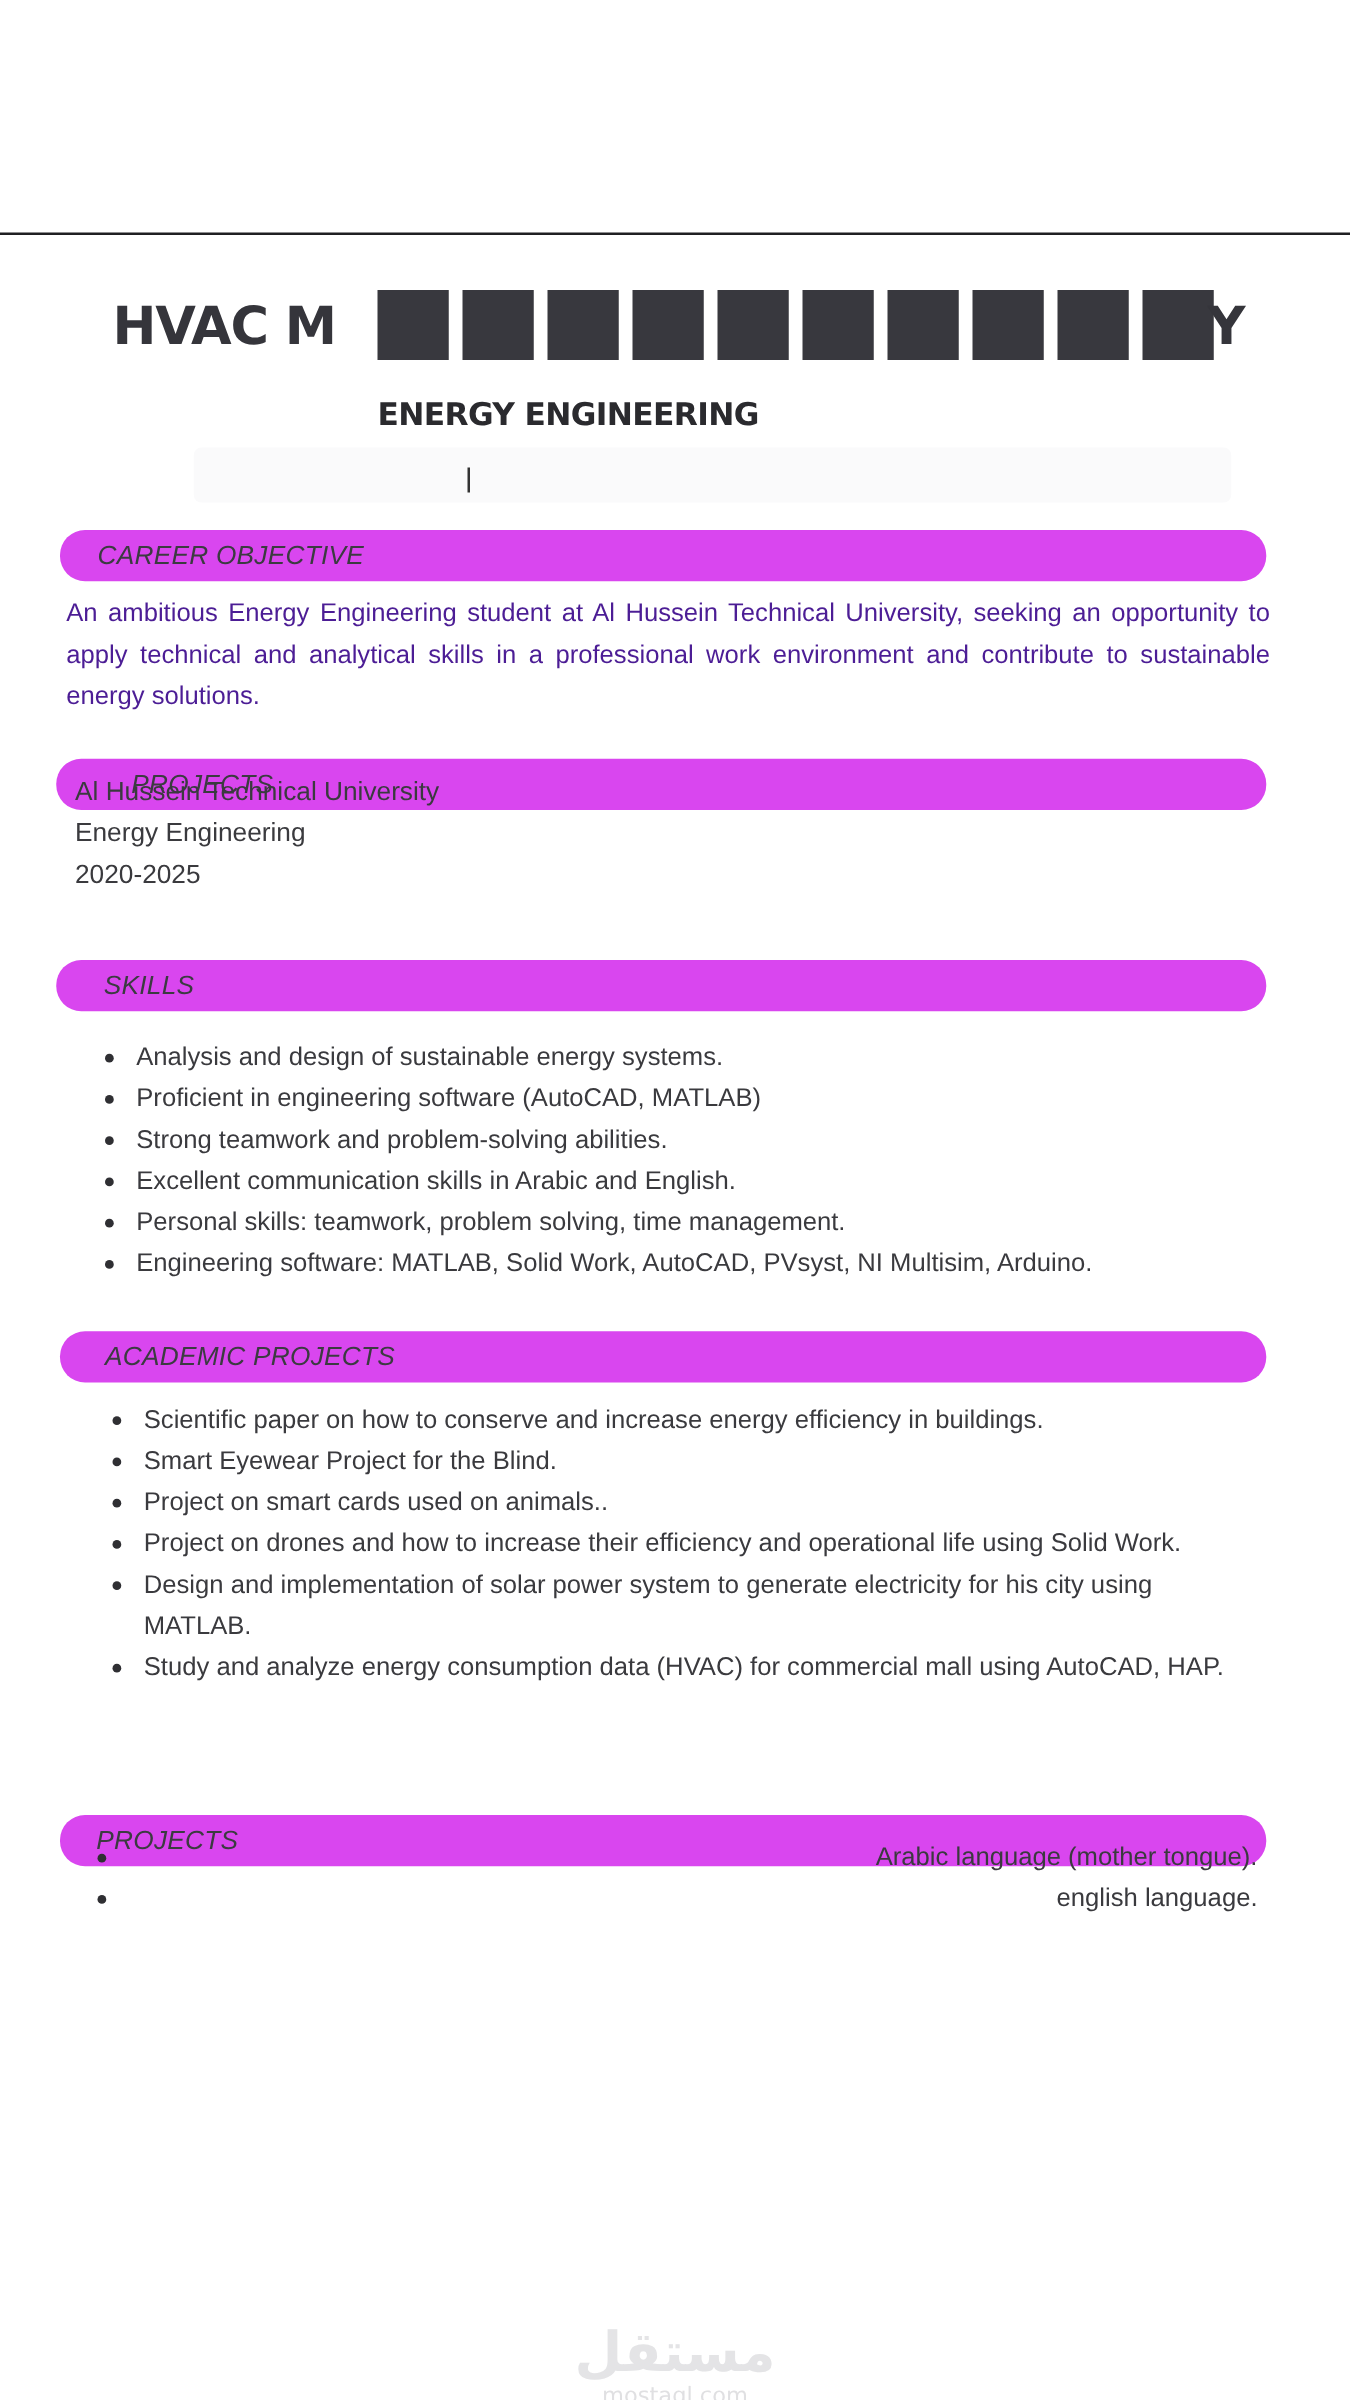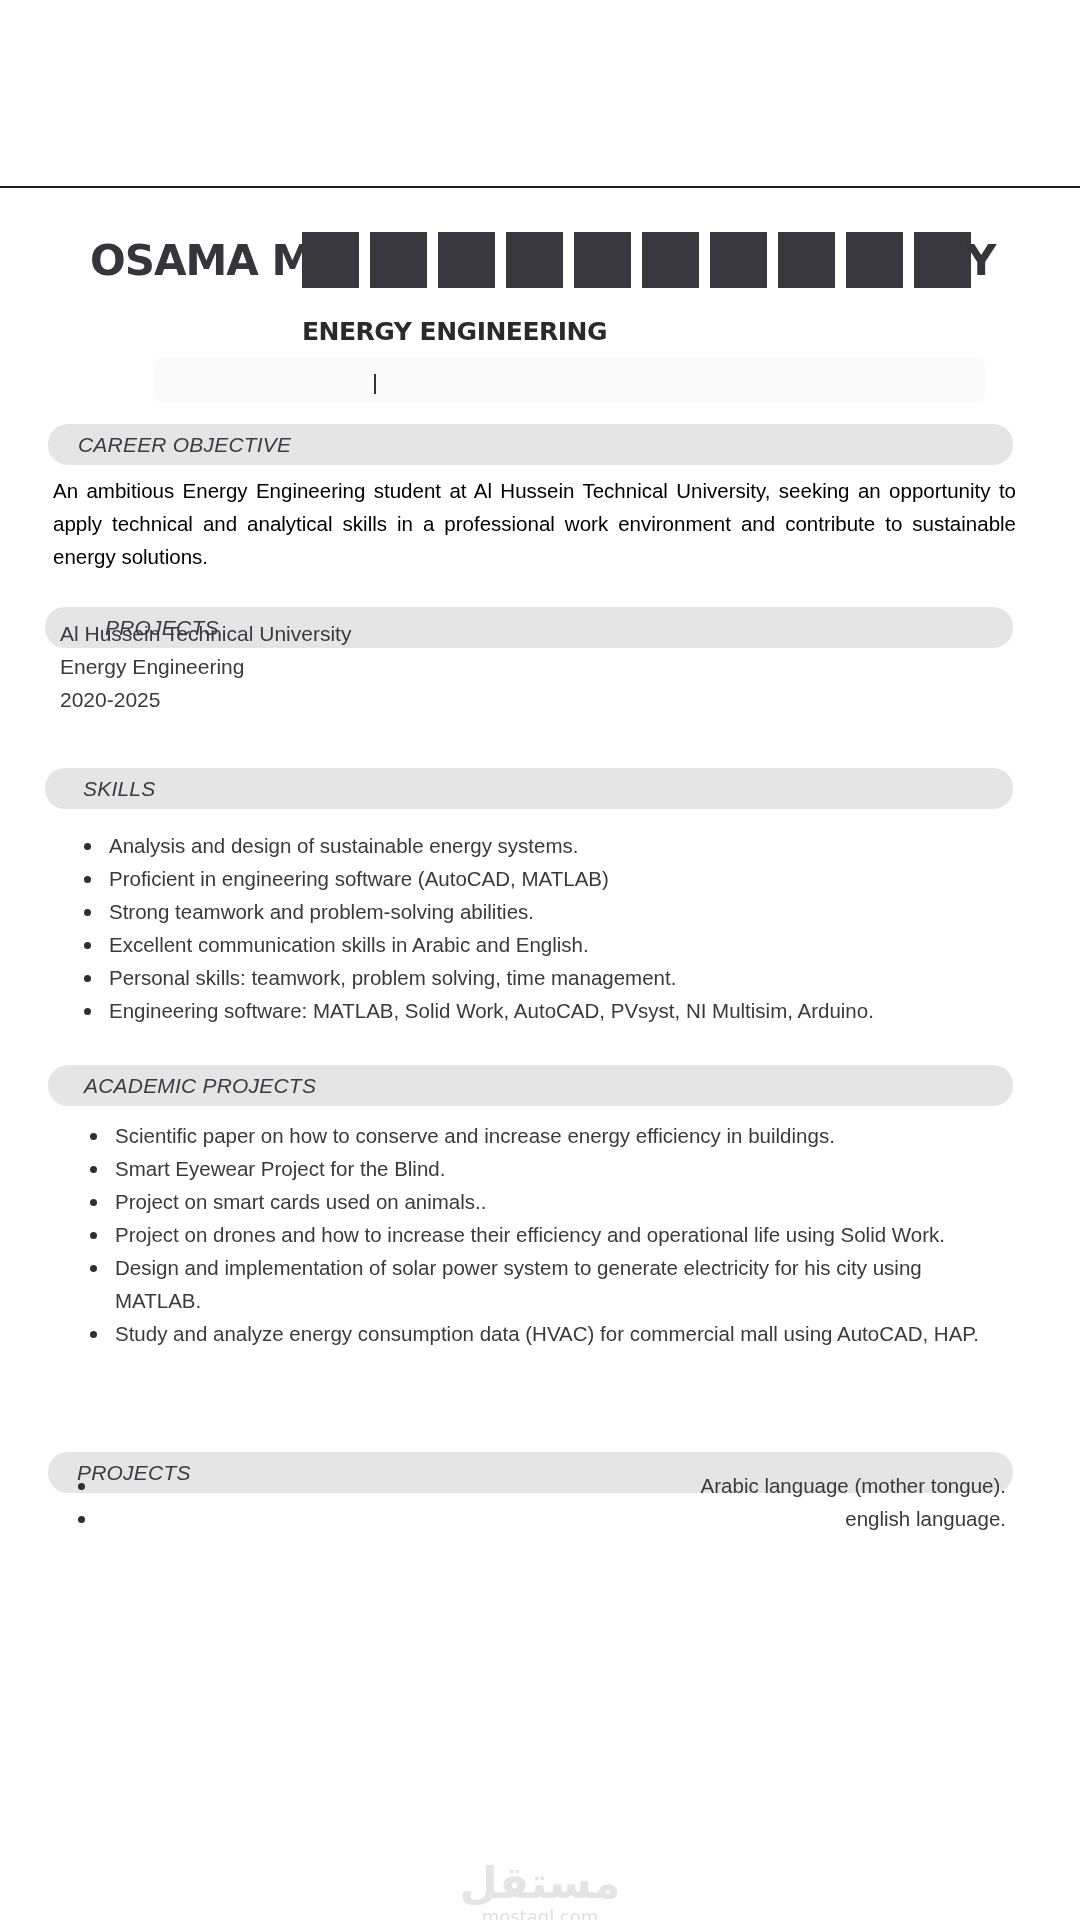--- a/index.html
+++ b/index.html
@@ -74,40 +74,40 @@
       position: absolute;
       left: 374px; top: 374px;
       width: 2px; height: 20px;
       background: #333;
     }
     .pill {
       position: absolute;
       left: 48px;
       width: 965px;
       height: 41px;
-      background: #e5e5e5;
+      background: #d946ef;
       border-radius: 20px;
     }
     .pill-label {
       position: absolute;
       top: 0;
       font-style: italic;
       font-size: 21px;
       line-height: 41px;
       color: #3b3b40;
       letter-spacing: 0.2px;
       white-space: nowrap;
     }
     .para {
       position: absolute;
       left: 53px;
       width: 963px;
       font-size: 20.5px;
       line-height: 33px;
-      color: #000000;
+      color: #4c1d95;
       text-align: justify;
       margin: 0;
     }
     .plain-lines {
       position: absolute;
       left: 60px;
       font-size: 21px;
       line-height: 33px;
       color: #3a3a3e;
       margin: 0; padding: 0;
@@ -154,21 +154,21 @@
       font-size: 18px;
       line-height: 24px;
       color: #e0e0e2;
     }
   </style>
 </head>
 <body>
 
 <div class="top-rule"></div>
 
-<div class="name">OSAMA M</div>
+<div class="name">HVAC M</div>
 <div class="redactions">
   <div class="redact-block"></div>
   <div class="redact-block"></div>
   <div class="redact-block"></div>
   <div class="redact-block"></div>
   <div class="redact-block"></div>
   <div class="redact-block"></div>
   <div class="redact-block"></div>
   <div class="redact-block"></div>
   <div class="redact-block"></div>

